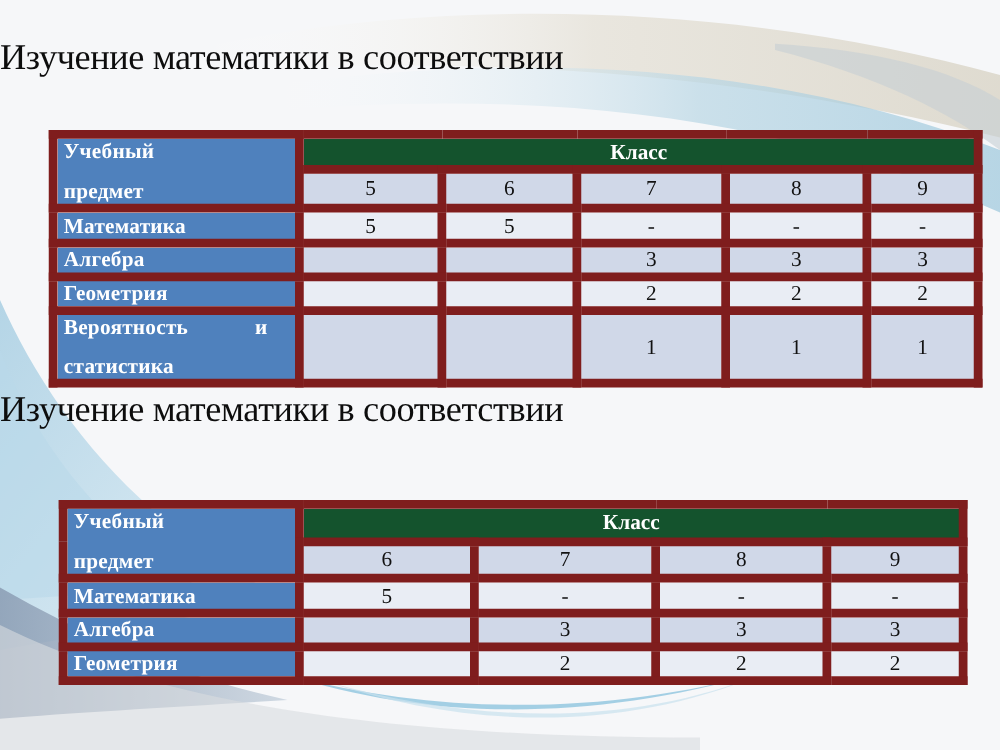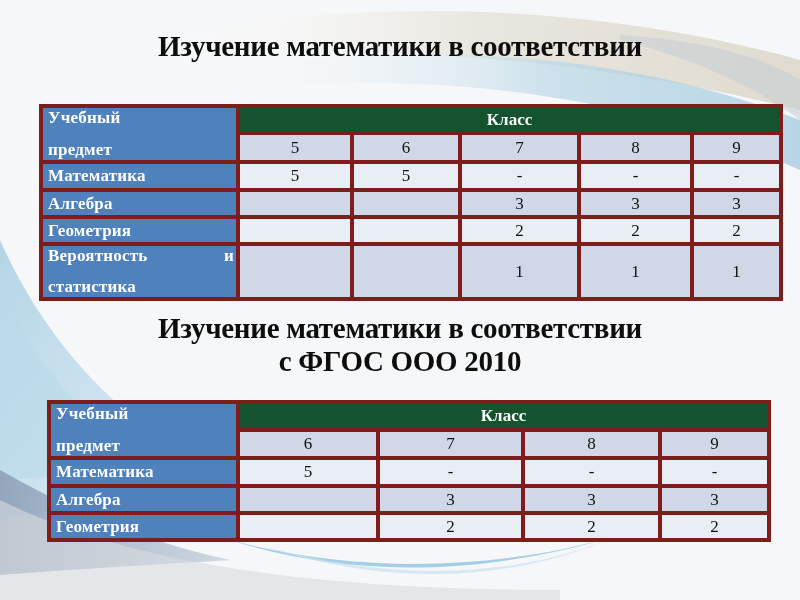--- a/index.html
+++ b/index.html
@@ -3,44 +3,44 @@
 <meta charset="utf-8">
 <style>
   html, body { margin: 0; padding: 0; }
   body {
     width: 800px; height: 600px; position: relative; overflow: hidden;
     background: #f7f8fa;
     font-family: "Liberation Serif", serif;
   }
   .bg { position: absolute; inset: 0; z-index: 0; }
   .title {
-    position: absolute; left: 0; width: 800px; text-align: center;
-    font-weight: bold; color: #0d0d0d; font-size: 29px; line-height: 33px;
+    position: absolute; left: 0; width: 800px; text-align: left;
+    font-weight: normal; color: #0d0d0d; font-size: 29px; line-height: 33px;
     z-index: 2; letter-spacing: -0.3px;
   }
   .title span { display: block; }
   table.grid {
     position: absolute; z-index: 2; border-collapse: collapse;
     table-layout: fixed; font-family: "Liberation Serif", serif;
   }
   table.grid td {
-    border: 4px solid #7f1d1d; padding: 0; font-size: 17px; color: #111;
+    border: 7px solid #7f1d1d; padding: 0; font-size: 17px; color: #111;
     text-align: center; vertical-align: middle; overflow: hidden;
   }
   td.subj {
     background: #4f81bd; color: #ffffff !important; font-weight: bold;
     text-align: left !important; padding-left: 5px !important; letter-spacing: 0.2px;
   }
   td.hdr {
     background: #14532d; color: #ffffff !important; font-weight: bold;
   }
   td.dark { background: #d0d8e8; }
   td.light { background: #e9edf4; }
   .subj-two { display: flex; flex-direction: column; justify-content: space-between; height: 100%; }
-  .justify-line { display: flex; justify-content: space-between; padding-right: 2px; }
+  .justify-line { display: flex; justify-content: space-between; padding-right: 22px; }
   td.top { vertical-align: top; padding-top: 2px; }
 </style>
 </head>
 <body>
 
 <svg class="bg" width="800" height="600" viewBox="0 0 800 600">
   <defs>
     <linearGradient id="g1" x1="0" y1="0" x2="1" y2="0">
       <stop offset="0" stop-color="#ffffff" stop-opacity="0"></stop>
       <stop offset="0.5" stop-color="#e6e2d8"></stop>
@@ -143,21 +143,20 @@
     <td class="dark top"></td>
     <td class="dark top">1</td>
     <td class="dark top">1</td>
     <td class="dark top">1</td>
   </tr>
 </tbody>
   </table>
 
 <div class="title" style="top:312px;">
   <span>Изучение математики в соответствии</span>
-  <span>с ФГОС ООО 2010</span>
 </div>
 
 <table class="grid" style="left:47px; top:400px; width:720px;">
   <colgroup>
     <col style="width:189px">
       <col style="width:140px">
       <col style="width:145px">
       <col style="width:137px">
       <col style="width:109px">
   </colgroup>

